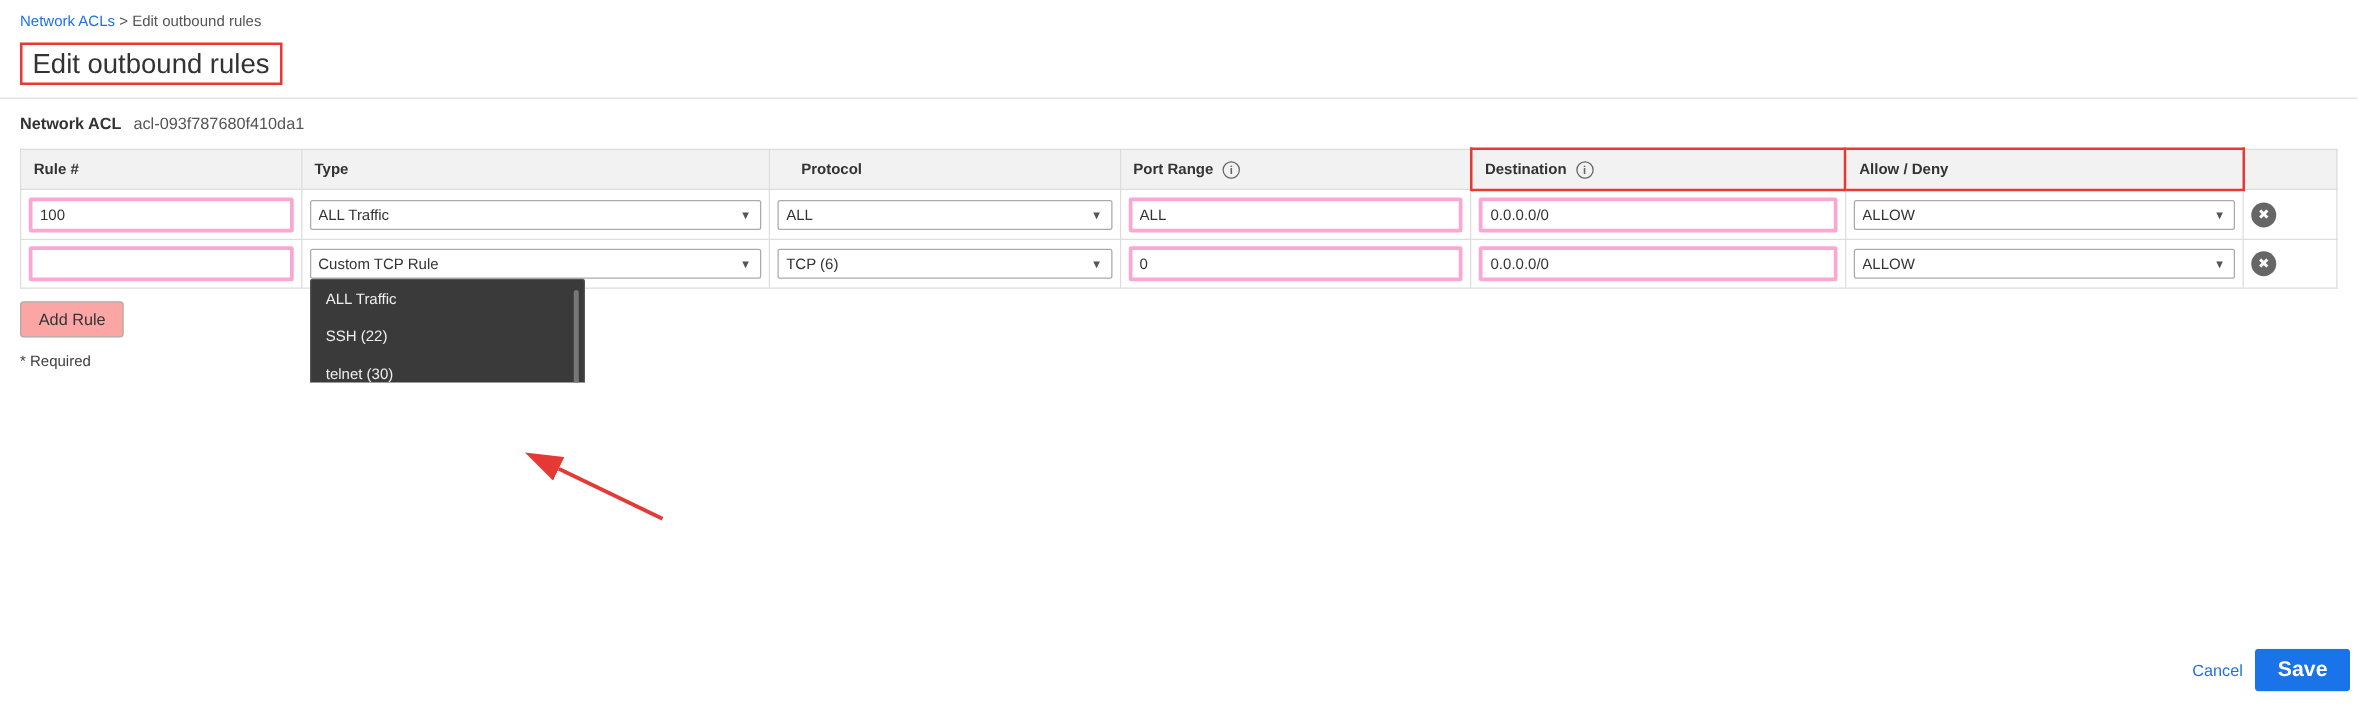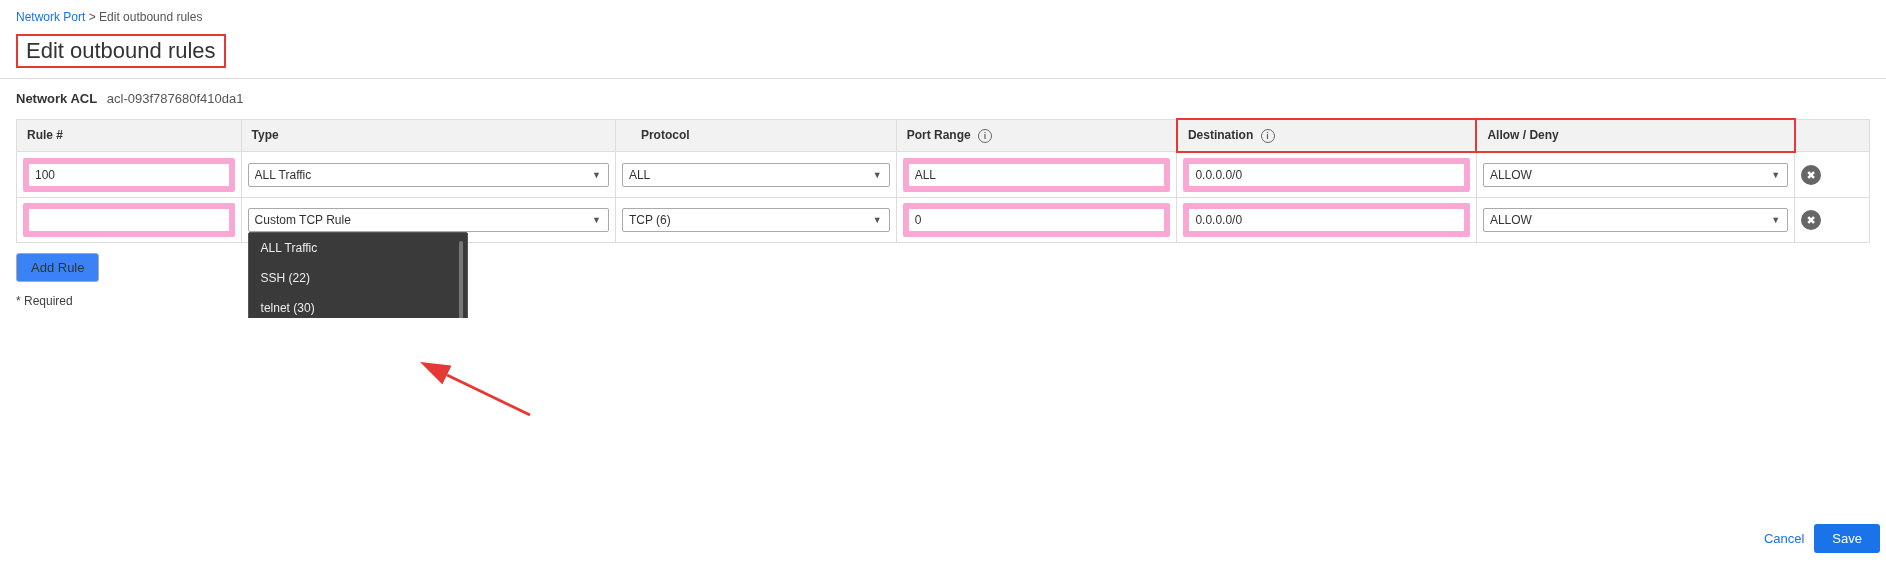--- a/index.html
+++ b/index.html
@@ -73,21 +73,21 @@
     .col-type { width: 200px; }
     .col-protocol { width: 150px; padding-left: 25px; }
     .col-port { width: 150px; }
     .col-dest { width: 160px; }
     .col-allow { width: 170px; }
     .col-action { width: 40px; }
 
     input[type="text"] {
       width: 100%;
       padding: 4px 6px;
-      border: 6px solid #f9a8d4;
+      border: 3px solid #f9a8d4;
       border-radius: 2px;
       font-size: 12px;
       color: #333;
     }
     .select-wrapper {
       position: relative;
       display: inline-block;
       width: 100%;
     }
     .select-wrapper select {
@@ -133,21 +133,21 @@
       color: #fff;
       font-size: 11px;
       line-height: 20px;
       text-align: center;
     }
     .add-rule-section {
       padding: 10px 16px;
     }
     .add-rule-btn {
       padding: 6px 14px;
-      background: #3b82f6;
+      background: #fca5a5;
       border: 1px solid #aaa;
       border-radius: 3px;
       font-size: 13px;
       cursor: pointer;
       color: #333;
       font-weight: 500;
     }
     .required-note {
       padding: 2px 16px 10px;
       font-size: 12px;
@@ -168,23 +168,23 @@
       font-size: 13px;
       cursor: pointer;
       font-weight: 500;
     }
     .save-btn {
       background: #1a73e8;
       color: #fff;
       border: none;
       border-radius: 3px;
       padding: 7px 18px;
-      font-size: 13px;
-      cursor: pointer;
-      font-weight: 400;
+      font-size: 17px;
+      cursor: pointer;
+      font-weight: 700;
     }
     .info-icon {
       display: inline-block;
       width: 14px;
       height: 14px;
       border-radius: 50%;
       border: 1px solid #666;
       font-size: 9px;
       line-height: 12px;
       text-align: center;
@@ -224,21 +224,21 @@
     }
 
     .row-with-dropdown {
       position: relative;
     }
   </style>
 </head>
 <body>
 
 <div class="breadcrumb">
-  <a>Network Port</a>
+  <a>Network ACLs</a>
   <span> &gt; </span>
   <span>Edit outbound rules</span>
 </div>
 
 <div class="page-title-wrapper">
   <h1 class="page-title">Edit outbound rules</h1>
 </div>
 
 <div class="network-acl-info">
   <strong>Network ACL</strong>

